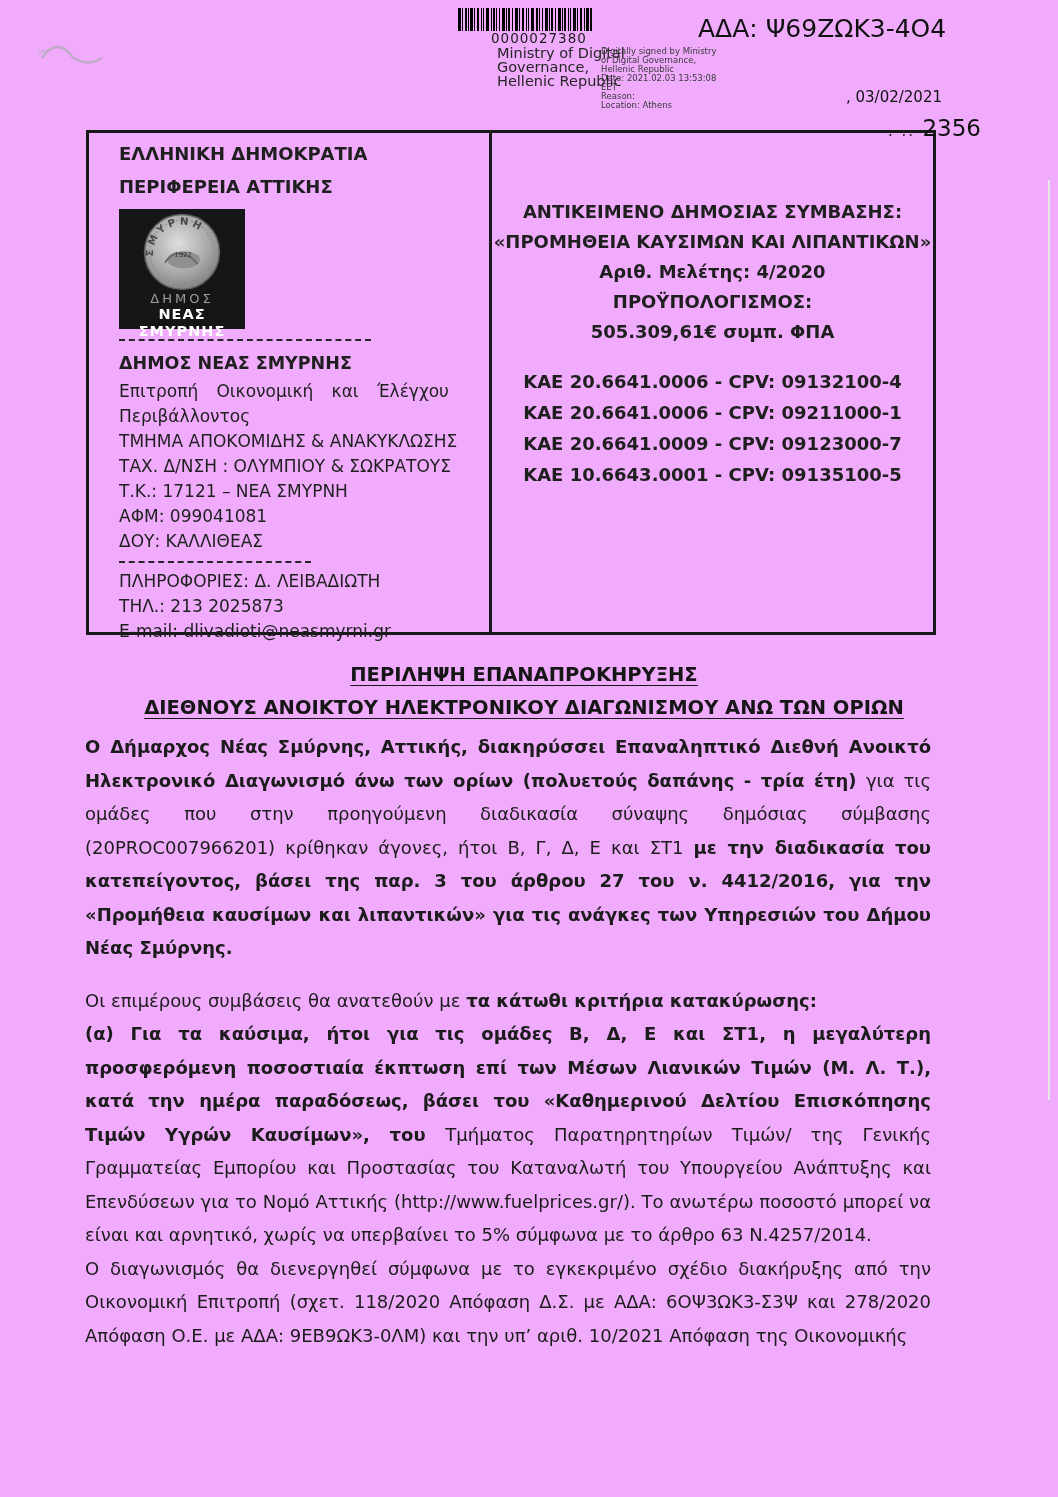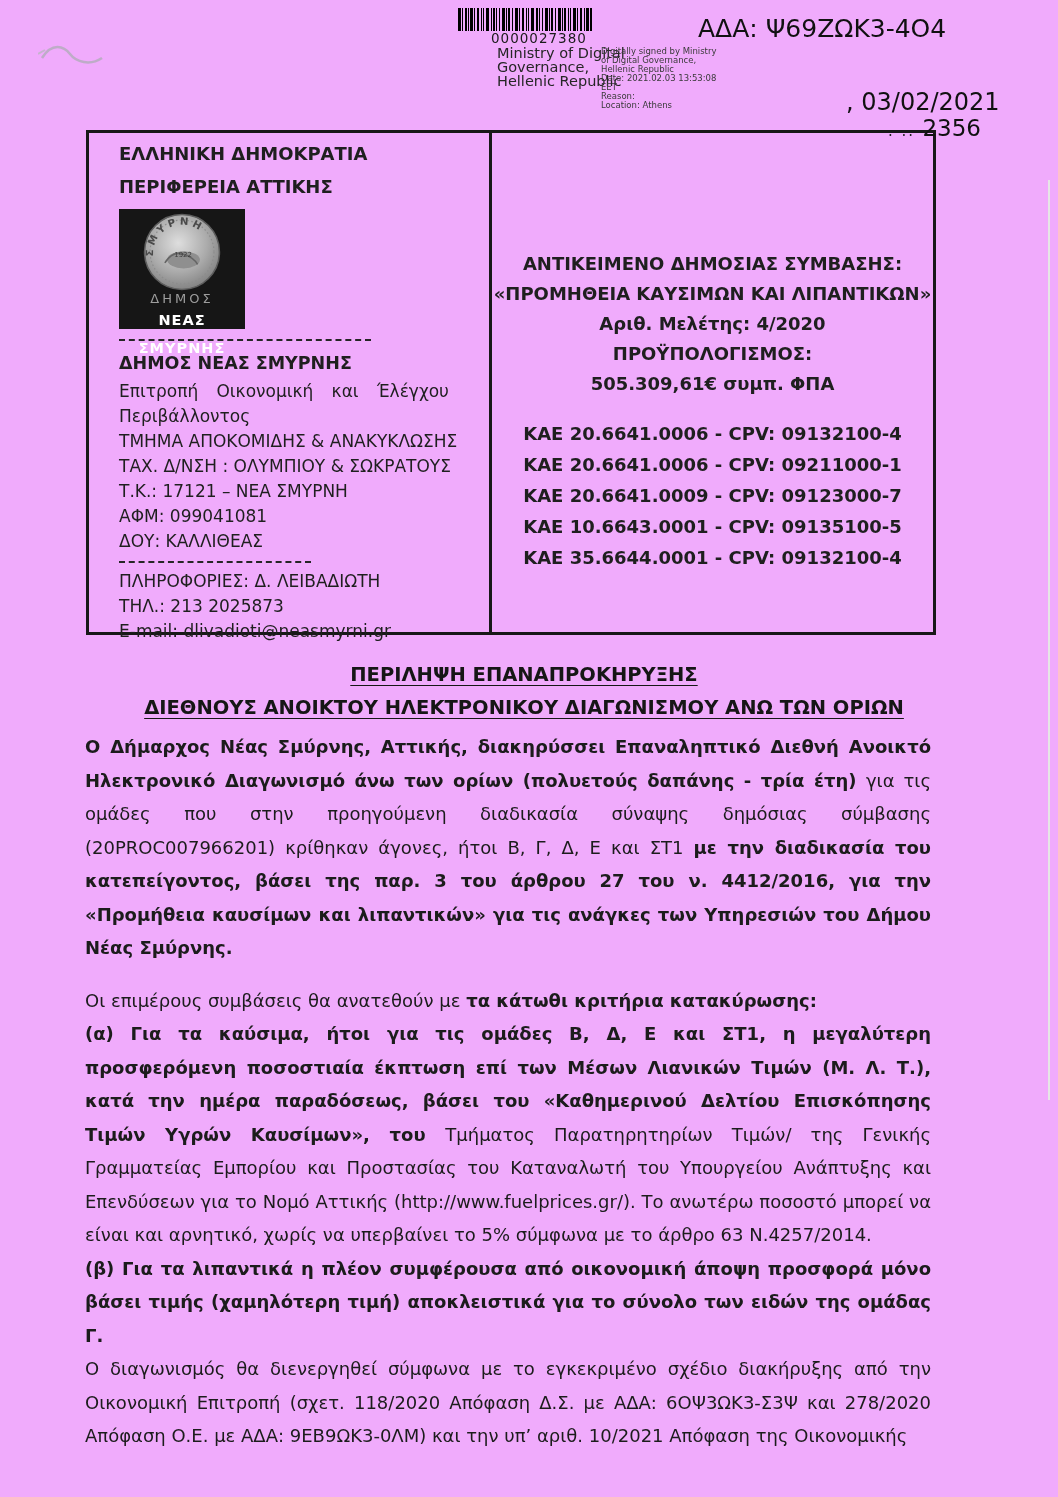--- a/index.html
+++ b/index.html
@@ -11,37 +11,37 @@
   .scan-edge{position:absolute;right:8px;top:180px;width:2px;height:920px;background:#e6e6e6;}
 
   
   .barcode-wrap{position:absolute;left:458px;top:8px;width:260px;height:100px;}
   .bars{position:absolute;left:0;top:0;width:135px;height:23px;}
   .bc-num{position:absolute;left:33px;top:22px;font-size:13.5px;letter-spacing:1px;color:#1a1a1a;}
   .ministry{position:absolute;left:39px;top:38px;width:165px;font-size:14.5px;line-height:14px;color:#262626;}
   .sig{position:absolute;left:143px;top:39px;width:120px;font-size:8.5px;line-height:9px;color:#3a3a3a;}
 
   .ada{position:absolute;left:698px;top:14px;font-size:25px;color:#111;white-space:nowrap;}
-  .dateline{position:absolute;left:846px;top:88px;font-size:24px;color:#111;white-space:nowrap;}
+  .dateline{position:absolute;left:846px;top:88px;font-size:15px;color:#111;white-space:nowrap;}
   .protocol{position:absolute;left:888px;top:115px;font-size:23px;color:#111;z-index:3;white-space:nowrap;}
   .protocol .dots{font-size:15px;letter-spacing:2px;color:#222;}
 
   
   .header-box{position:absolute;left:86px;top:130px;width:850px;height:505px;border:3px solid #181818;box-sizing:border-box;}
   .hdr-divider{position:absolute;left:400px;top:0;bottom:0;width:3px;background:#181818;}
   .hdr-left{position:absolute;left:0;top:0;width:400px;height:100%;box-sizing:border-box;padding:8px 14px 12px 30px;font-size:17px;line-height:25px;}
-  .hdr-right{position:absolute;left:403px;top:0;right:0;height:100%;box-sizing:border-box;text-align:center;padding-top:116px;}
+  .hdr-right{position:absolute;left:403px;top:0;right:0;height:100%;box-sizing:border-box;text-align:center;padding-top:64px;}
 
   .country{font-weight:bold;font-size:18px;}
   .region{font-weight:bold;font-size:18px;margin-top:8px;}
 
   .seal{position:relative;width:126px;height:120px;background:#161616;margin-top:10px;padding-top:4px;box-sizing:border-box;}
   .seal .coin{display:block;margin:0 auto;width:78px;height:78px;}
   .seal-demos{text-align:center;color:#9d9d9d;font-size:13px;letter-spacing:3px;line-height:15px;}
-  .seal-name{text-align:center;color:#ffffff;font-weight:bold;font-size:14.5px;letter-spacing:1px;line-height:28px;}
+  .seal-name{text-align:center;color:#ffffff;font-weight:bold;font-size:14.5px;letter-spacing:1px;line-height:17px;}
 
   .dash1{width:252px;border-top:2px dashed #262626;margin-top:10px;}
   .dash2{width:192px;border-top:2px dashed #262626;margin-top:7px;}
 
   .muni{font-weight:bold;font-size:17.5px;margin-top:10px;}
   .dept-l1{display:flex;justify-content:space-between;width:330px;margin-top:3px;}
   .addr div,.contact div{white-space:nowrap;}
   .contact{margin-top:6px;}
 
   .subj-label{font-weight:bold;font-size:18px;line-height:30px;}
@@ -199,31 +199,29 @@
       <div class="subj-label">ΑΝΤΙΚΕΙΜΕΝΟ ΔΗΜΟΣΙΑΣ ΣΥΜΒΑΣΗΣ:</div>
       <div class="subj-line">«ΠΡΟΜΗΘΕΙΑ ΚΑΥΣΙΜΩΝ ΚΑΙ ΛΙΠΑΝΤΙΚΩΝ»</div>
       <div class="subj-line">Αριθ. Μελέτης: 4/2020</div>
       <div class="subj-line">ΠΡΟΫΠΟΛΟΓΙΣΜΟΣ:</div>
       <div class="subj-line">505.309,61€ συμπ. ΦΠΑ</div>
       <div class="kae">
         <div>ΚΑΕ 20.6641.0006 - CPV: 09132100-4</div>
         <div>ΚΑΕ 20.6641.0006 - CPV: 09211000-1</div>
         <div>ΚΑΕ 20.6641.0009 - CPV: 09123000-7</div>
         <div>ΚΑΕ 10.6643.0001 - CPV: 09135100-5</div>
-        <div>ΚΑΕ 35.6644.0001 - CPV: 09132100-4</div>
       </div>
     </div>
   </div>
 
   <div class="doc-title">
     <div>ΠΕΡΙΛΗΨΗ ΕΠΑΝΑΠΡΟΚΗΡΥΞΗΣ</div>
     <div>ΔΙΕΘΝΟΥΣ ΑΝΟΙΚΤΟΥ ΗΛΕΚΤΡΟΝΙΚΟΥ ΔΙΑΓΩΝΙΣΜΟΥ ΑΝΩ ΤΩΝ ΟΡΙΩΝ</div>
   </div>
 
   <div class="doc-body">
     <p><span class="b">Ο Δήμαρχος Νέας Σμύρνης, Αττικής, διακηρύσσει Επαναληπτικό Διεθνή Ανοικτό Ηλεκτρονικό Διαγωνισμό άνω των ορίων (πολυετούς δαπάνης - τρία έτη) </span><span>για τις ομάδες που στην προηγούμενη διαδικασία σύναψης δημόσιας σύμβασης (20PROC007966201) κρίθηκαν άγονες, ήτοι Β, Γ, Δ, Ε και ΣΤ1 </span><span class="b">με την διαδικασία του κατεπείγοντος, βάσει της παρ. 3 του άρθρου 27 του ν. 4412/2016, για την «Προμήθεια καυσίμων και λιπαντικών» για τις ανάγκες των Υπηρεσιών του Δήμου Νέας Σμύρνης.</span></p>
     <p class="gap"><span>Οι επιμέρους συμβάσεις θα ανατεθούν με </span><span class="b">τα κάτωθι κριτήρια κατακύρωσης:</span></p>
     <p><span class="b">(α) Για τα καύσιμα, ήτοι για τις ομάδες Β, Δ, Ε και ΣΤ1, η μεγαλύτερη προσφερόμενη ποσοστιαία έκπτωση επί των Μέσων Λιανικών Τιμών (Μ. Λ. Τ.), κατά την ημέρα παραδόσεως, βάσει του «Καθημερινού Δελτίου Επισκόπησης Τιμών Υγρών Καυσίμων», του </span><span>Τμήματος Παρατηρητηρίων Τιμών/ της Γενικής Γραμματείας Εμπορίου και Προστασίας του Καταναλωτή του Υπουργείου Ανάπτυξης και Επενδύσεων για το Νομό Αττικής (http://www.fuelprices.gr/). Το ανωτέρω ποσοστό μπορεί να είναι και αρνητικό, χωρίς να υπερβαίνει το 5% σύμφωνα με το άρθρο 63 Ν.4257/2014.</span></p>
-    <p><span class="b">(β) Για τα λιπαντικά η πλέον συμφέρουσα από οικονομική άποψη προσφορά μόνο βάσει τιμής (χαμηλότερη τιμή) αποκλειστικά για το σύνολο των ειδών της ομάδας Γ.</span></p>
     <p><span>Ο διαγωνισμός θα διενεργηθεί σύμφωνα με το εγκεκριμένο σχέδιο διακήρυξης από την Οικονομική Επιτροπή (σχετ. 118/2020 Απόφαση Δ.Σ. με ΑΔΑ: 6ΟΨ3ΩΚ3-Σ3Ψ και 278/2020 Απόφαση Ο.Ε. με ΑΔΑ: 9ΕΒ9ΩΚ3-0ΛΜ) και την υπ’ αριθ. 10/2021 Απόφαση της Οικονομικής</span></p>
   </div>
 
 </div>
 
 </body></html>

